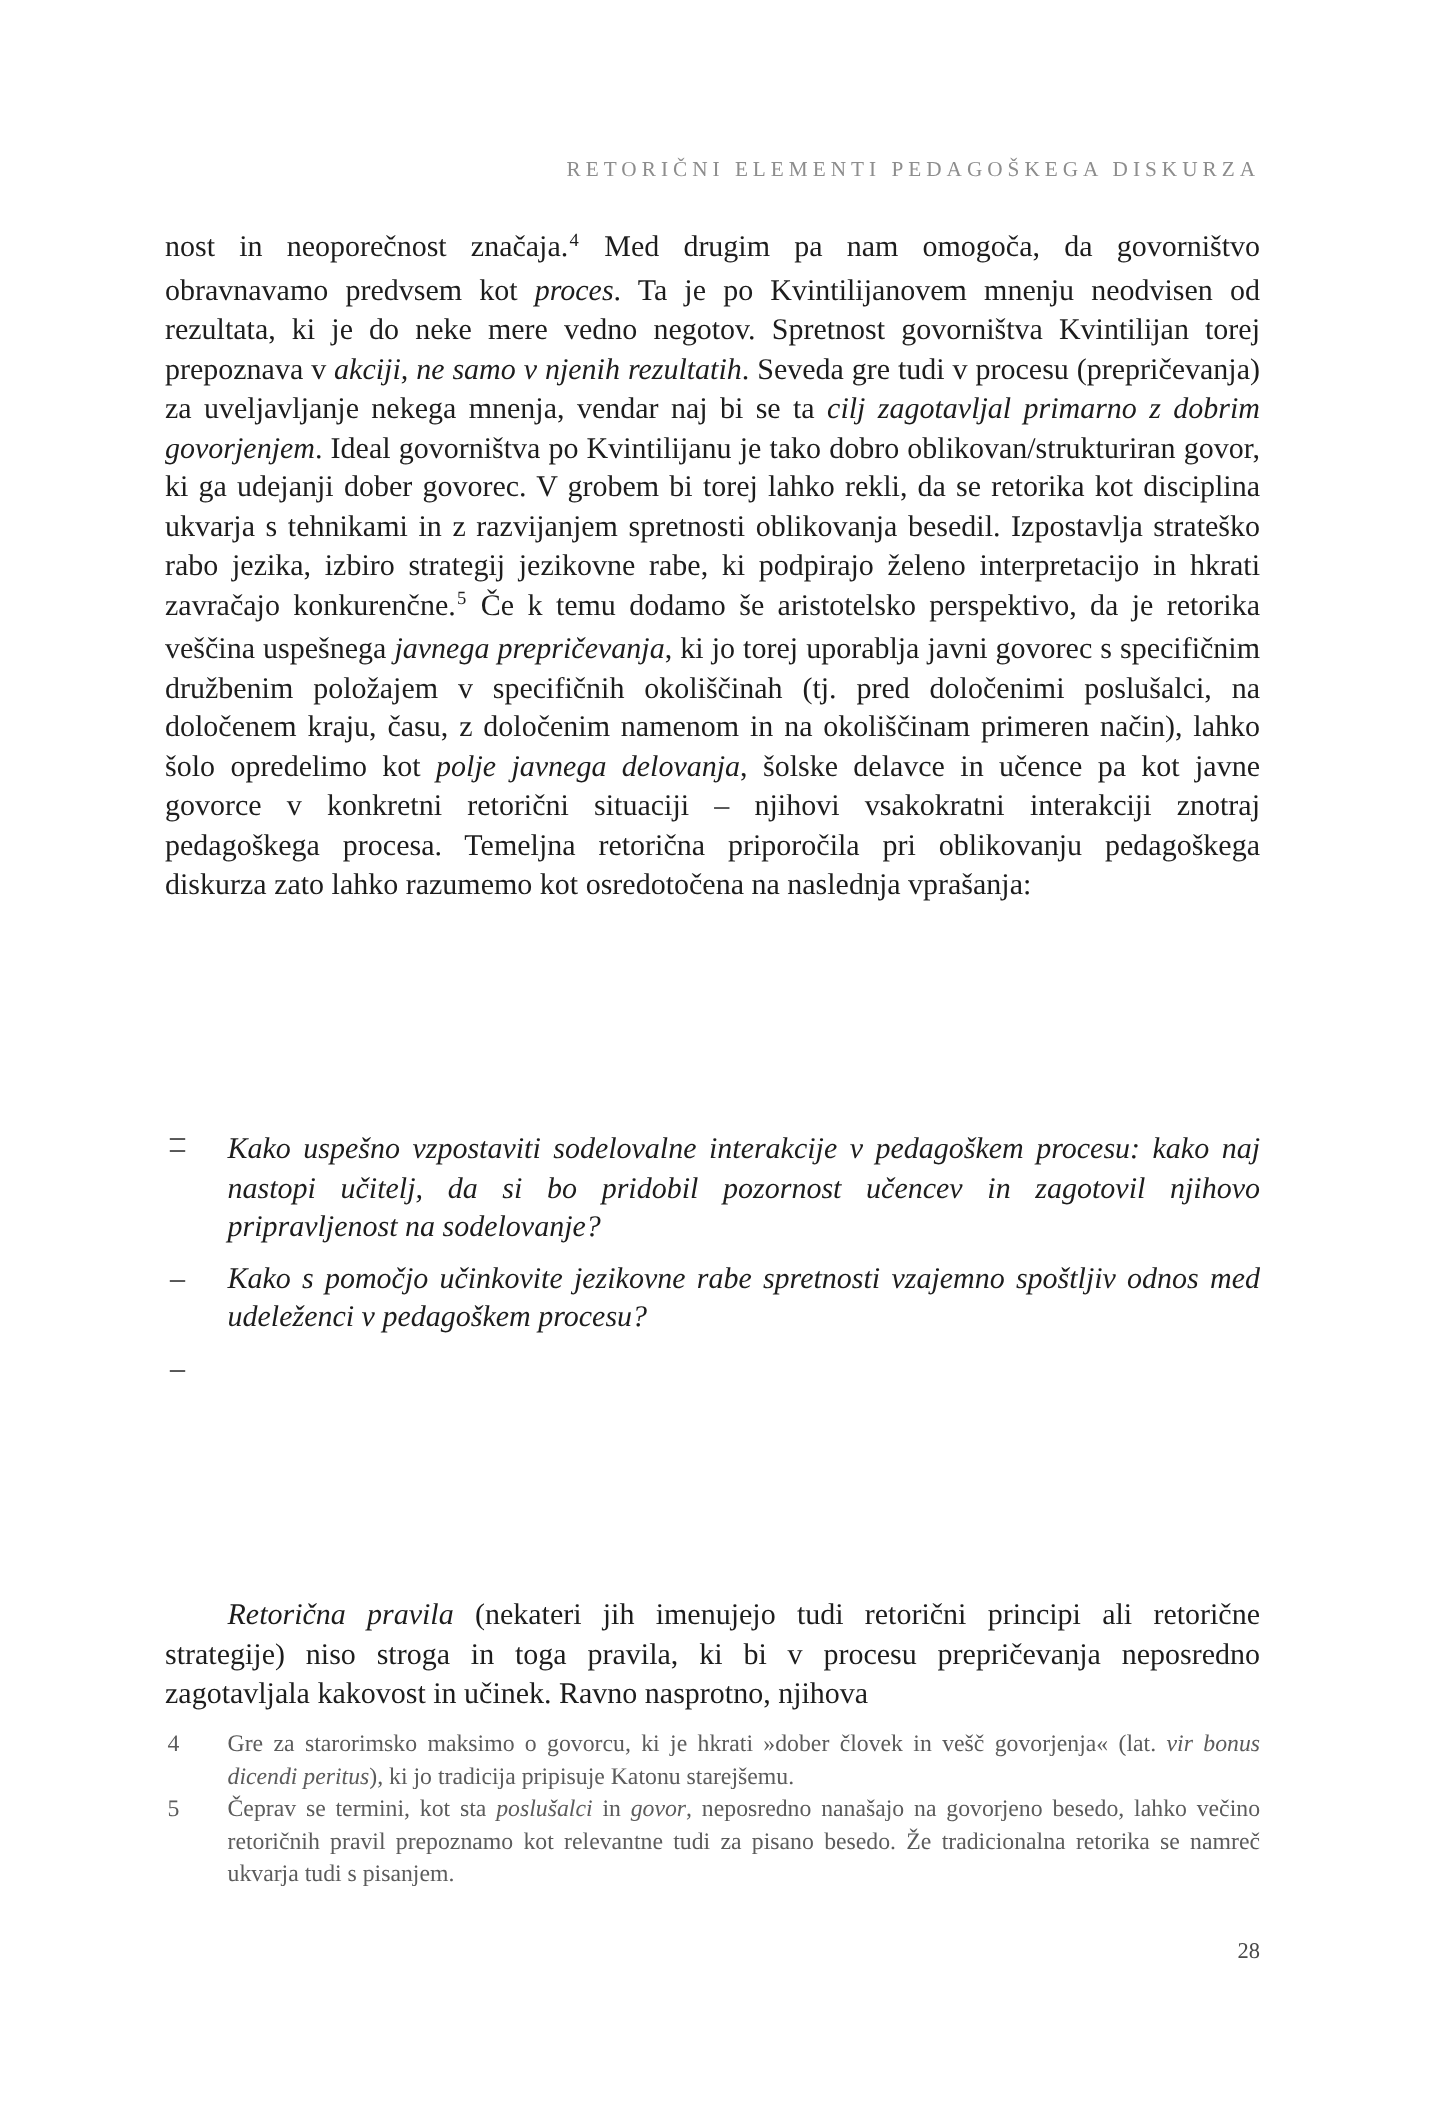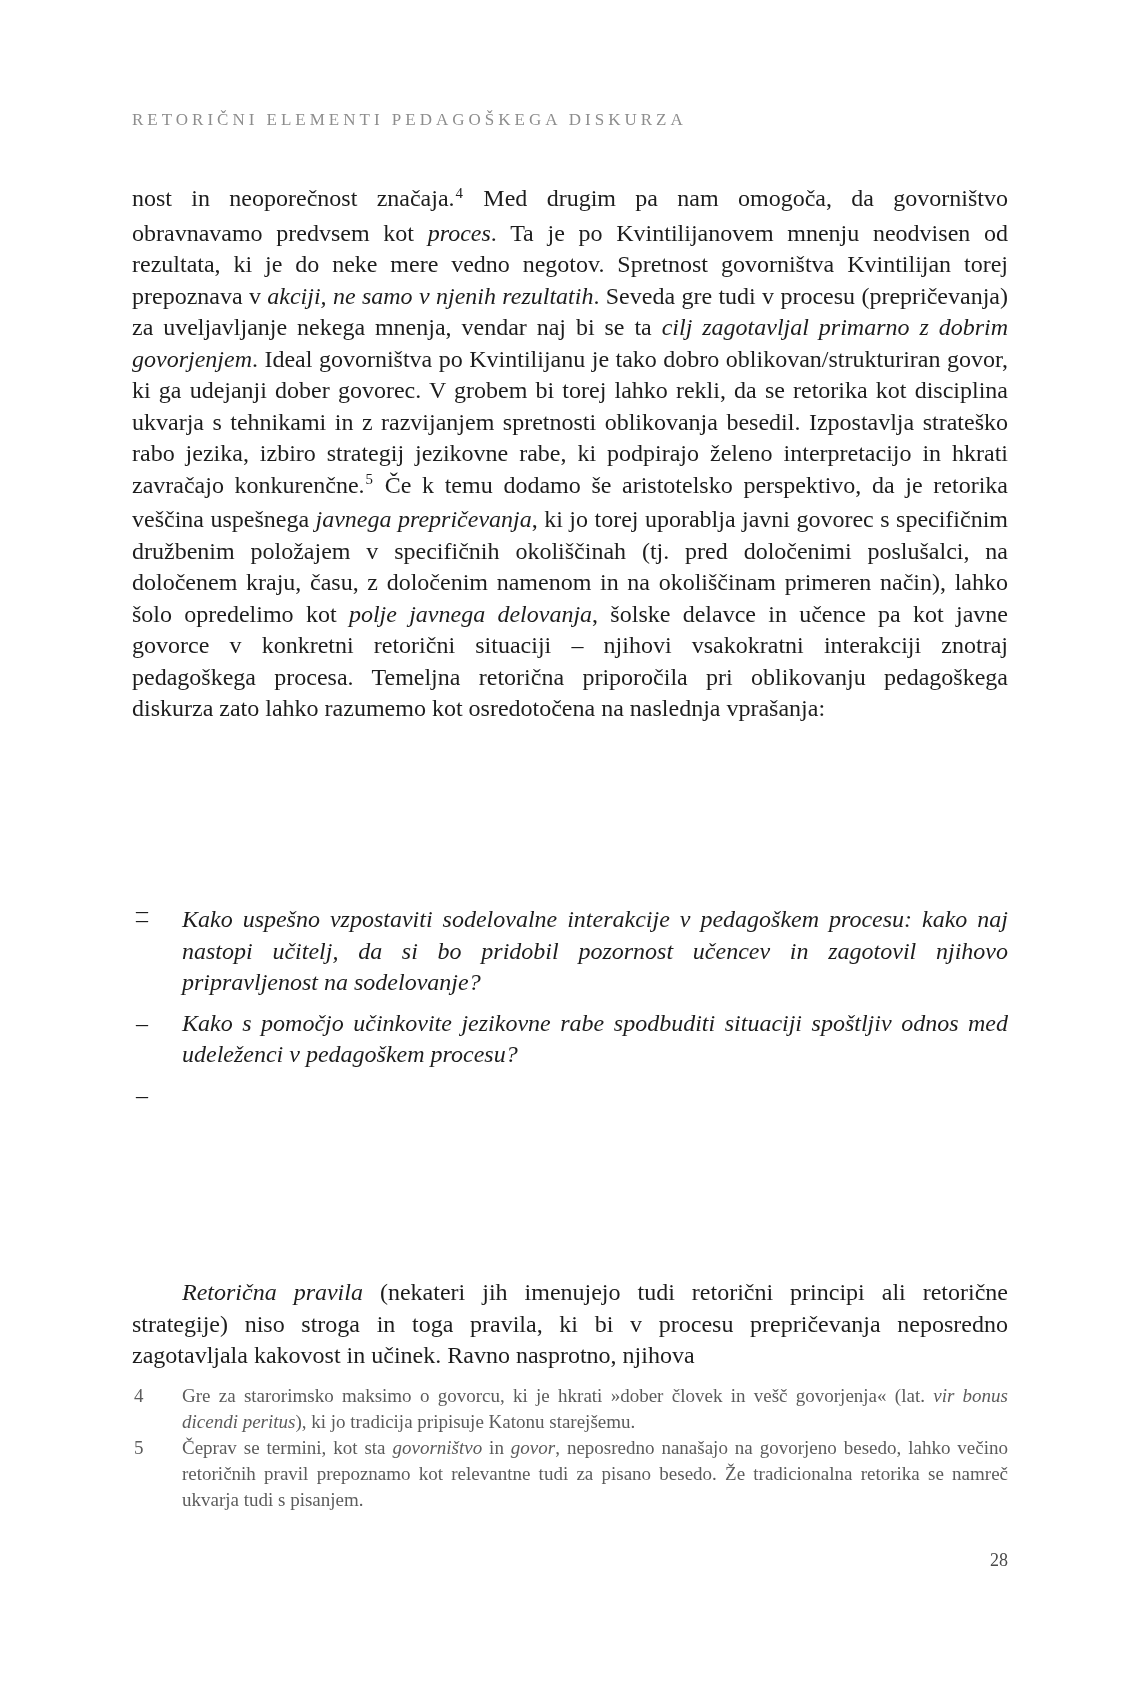--- a/index.html
+++ b/index.html
@@ -13,22 +13,22 @@
   .page{
     position:relative;
     width:1145px;height:1684px;
     background:var(--page-bg);
     font-family:"Liberation Serif","DejaVu Serif",serif;
     color:var(--body-text);
     overflow:hidden;
     margin:0 auto;
   }
   .running-header{
-    position:absolute;top:110px;left:132px;width:876px;
-    text-align:left;
+    position:absolute;top:126px;left:132px;width:876px;
+    text-align:right;
     font-size:17px;
     letter-spacing:4px;
     color:var(--header-text);
     white-space:nowrap;
   }
   .content{position:absolute;left:132px;width:876px;}
   .body-par{
     margin:0;
     font-size:24px;
     line-height:31.5px;
@@ -92,28 +92,28 @@
     <span>RETORIČNI ELEMENTI PEDAGOŠKEGA DISKURZA</span>
   </header>
 
   <main class="content">
 
     <p class="body-par par-1"><span>nost in neoporečnost značaja.</span><span class="sup">4</span><span> Med drugim pa nam omogoča, da govorništvo obravnavamo predvsem kot </span><span class="it">proces</span><span>. Ta je po Kvintilijanovem mnenju neodvisen od rezultata, ki je do neke mere vedno negotov. Spretnost govorništva Kvintilijan torej prepoznava v </span><span class="it">akciji, ne samo v njenih rezultatih</span><span>. Seveda gre tudi v procesu (prepričevanja) za uveljavljanje nekega mnenja, vendar naj bi se ta </span><span class="it">cilj zagotavljal primarno z dobrim govorjenjem</span><span>. Ideal govorništva po Kvintilijanu je tako dobro oblikovan/strukturiran govor, ki ga udejanji dober govorec. V grobem bi torej lahko rekli, da se retorika kot disciplina ukvarja s tehnikami in z razvijanjem spretnosti oblikovanja besedil. Izpostavlja strateško rabo jezika, izbiro strategij jezikovne rabe, ki podpirajo želeno interpretacijo in hkrati zavračajo konkurenčne.</span><span class="sup">5</span><span> Če k temu dodamo še aristotelsko perspektivo, da je retorika veščina uspešnega </span><span class="it">javnega prepričevanja</span><span>, ki jo torej uporablja javni govorec s specifičnim družbenim položajem v specifičnih okoliščinah (tj. pred določenimi poslušalci, na določenem kraju, času, z določenim namenom in na okoliščinam primeren način), lahko šolo opredelimo kot </span><span class="it">polje javnega delovanja</span><span>, šolske delavce in učence pa kot javne govorce v konkretni retorični situaciji – njihovi vsakokratni interakciji znotraj pedagoškega procesa. Temeljna retorična priporočila pri oblikovanju pedagoškega diskurza zato lahko razumemo kot osredotočena na naslednja vprašanja:</span></p>
 
     <ul class="question-list">
         <li class="question-item"><span class="bullet">–</span></li>
         <li class="question-item"><span class="bullet">–</span><span class="it">Kako uspešno vzpostaviti sodelovalne interakcije v pedagoškem procesu: kako naj nastopi učitelj, da si bo pridobil pozornost učencev in zagotovil njihovo pripravljenost na sodelovanje?</span></li>
-        <li class="question-item"><span class="bullet">–</span><span class="it">Kako s pomočjo učinkovite jezikovne rabe spodbuditi situaciji spoštljiv odnos med udeleženci v pedagoškem procesu?</span></li>
+        <li class="question-item"><span class="bullet">–</span><span class="it">Kako s pomočjo učinkovite jezikovne rabe spretnosti vzajemno spoštljiv odnos med udeleženci v pedagoškem procesu?</span></li>
         <li class="question-item"><span class="bullet">–</span></li>
       </ul>
 
     <p class="body-par par-2"><span class="it">Retorična pravila</span><span> (nekateri jih imenujejo tudi retorični principi ali retorične strategije) niso stroga in toga pravila, ki bi v procesu prepričevanja neposredno zagotavljala kakovost in učinek. Ravno nasprotno, njihova</span></p>
 
     <section class="footnotes">
         <div class="footnote"><span class="fn-marker">4</span><span>Gre za starorimsko maksimo o govorcu, ki je hkrati »dober človek in vešč govorjenja« (lat. </span><span class="it">vir bonus dicendi peritus</span><span>), ki jo tradicija pripisuje Katonu starejšemu.</span></div>
-        <div class="footnote"><span class="fn-marker">5</span><span>Čeprav se termini, kot sta </span><span class="it">govorništvo</span><span> in </span><span class="it">govor</span><span>, neposredno nanašajo na govorjeno besedo, lahko večino retoričnih pravil prepoznamo kot relevantne tudi za pisano besedo. Že tradicionalna retorika se namreč ukvarja tudi s pisanjem.</span></div>
+        <div class="footnote"><span class="fn-marker">5</span><span>Čeprav se termini, kot sta </span><span class="it">poslušalci</span><span> in </span><span class="it">govor</span><span>, neposredno nanašajo na govorjeno besedo, lahko večino retoričnih pravil prepoznamo kot relevantne tudi za pisano besedo. Že tradicionalna retorika se namreč ukvarja tudi s pisanjem.</span></div>
       </section>
 
   </main>
 
   <div class="page-number">28</div>
 
 </div>
 
 </body></html>

